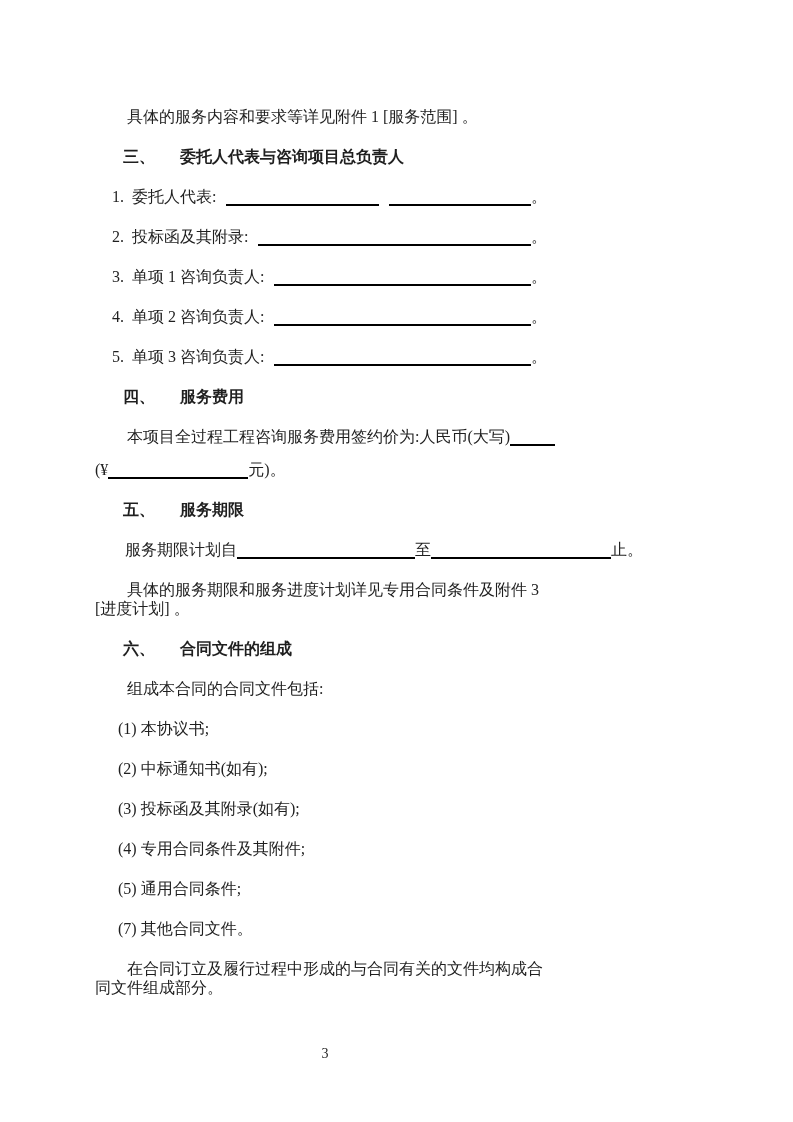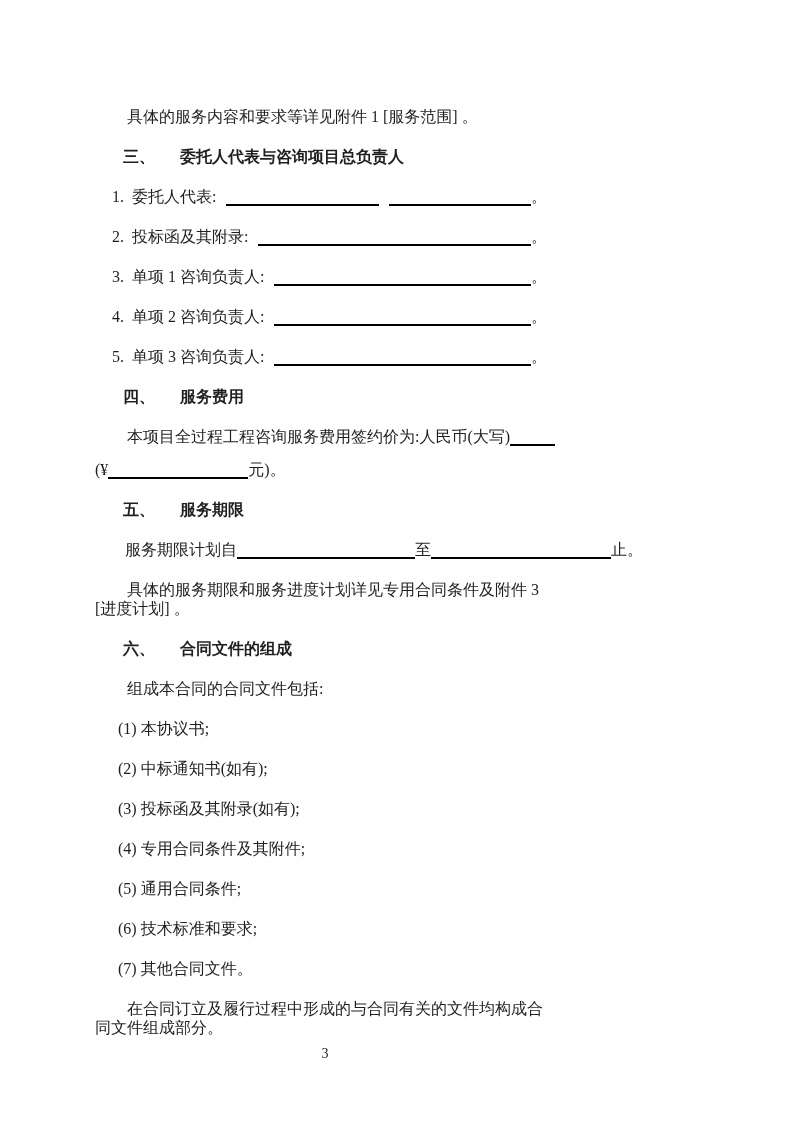--- a/index.html
+++ b/index.html
@@ -131,23 +131,20 @@
   <div class="line frow">
     <span class="fnum">(3)</span><span>投标函及其附录(如有);</span>
   </div>
   <div class="line frow">
     <span class="fnum">(4)</span><span>专用合同条件及其附件;</span>
   </div>
   <div class="line frow">
     <span class="fnum">(5)</span><span>通用合同条件;</span>
   </div>
   <div class="line frow">
-    <span class="fnum">(6)</span><span>技术标准和要求;</span>
-  </div>
-  <div class="line frow">
     <span class="fnum">(7)</span><span>其他合同文件。</span>
   </div>
 
   <p class="line para">在合同订立及履行过程中形成的与合同有关的文件均构成合同文件组成部分。</p>
 
   <div class="page-num">3</div>
 
 </div>
 
 </body></html>

